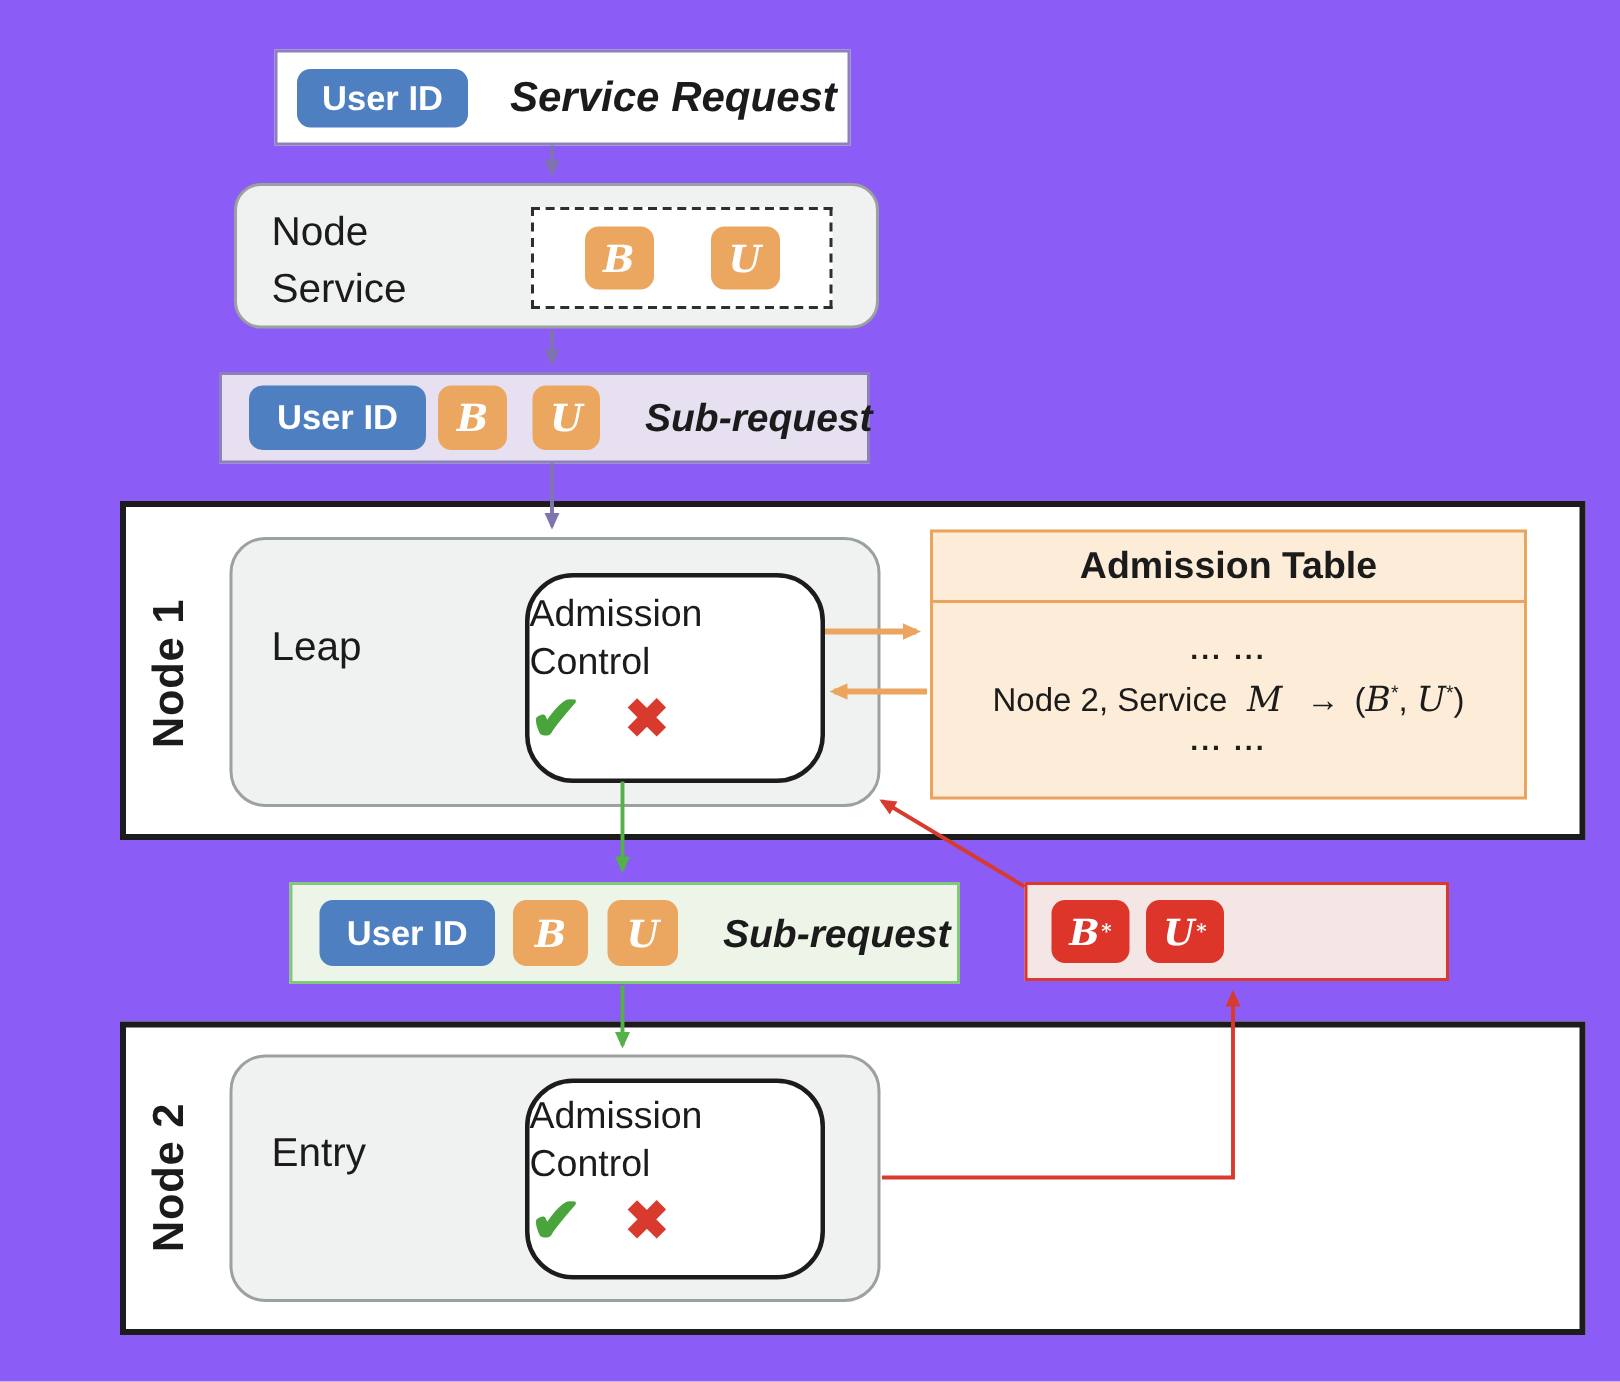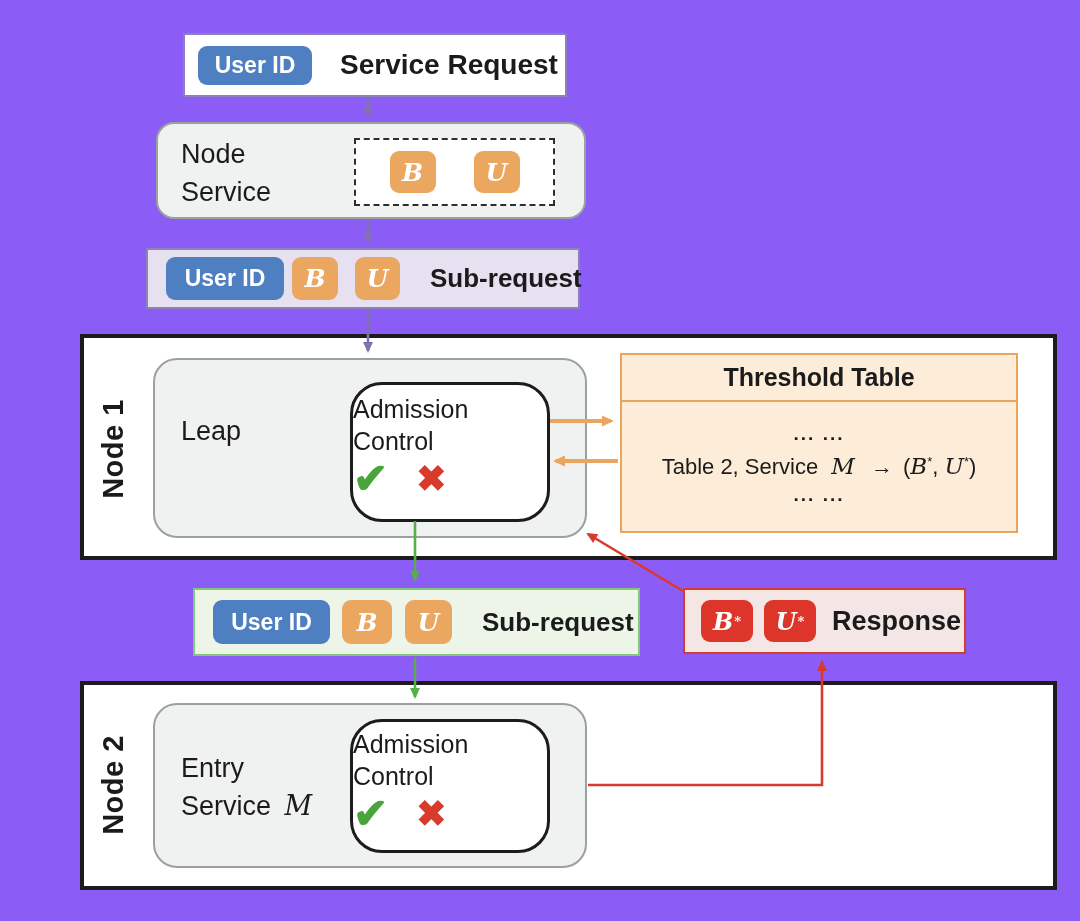--- a/index.html
+++ b/index.html
@@ -73,21 +73,21 @@
     font-size:25px;
   }
   .badge-red {
     background:var(--red-badge,#de352a);
     font-family:"DejaVu Serif", serif; font-style:italic; font-weight:bold;
     font-size:24px;
   }
   .badge sup { font-size:0.55em; font-style:normal; margin-left:1px; }
 
   .strip-label {
-    font-weight:bold; font-size:26px;
+    font-style:italic; font-weight:bold; font-size:26px;
     color:var(--text,#1b1b1b); white-space:nowrap;
   }
 
   
   .svc-title {
     font-size:27px; line-height:38px; color:var(--text,#1b1b1b);
     white-space:nowrap;
   }
   .mvar {
     font-family:"DejaVu Serif", serif; font-style:italic; font-weight:normal;
@@ -178,25 +178,25 @@
       <div class="ac-line">Admission</div>
       <div class="ac-line">Control</div>
       <div class="ac-icons">
         <span class="check">✔</span>
         <span class="cross">✖</span>
       </div>
     </div>
   </div>
 
   <div class="abs tt" style="left:620px; top:353px; width:398px; height:180px;">
-    <div class="tt-header">Threshold Table</div>
+    <div class="tt-header">Admission Table</div>
     <div class="tt-body">
       <div class="tt-ellipsis">... ...</div>
       <div class="tt-rule">
-        <span>Table 2, Service</span>
+        <span>Node 2, Service</span>
         <span class="mvar" style="margin-left:7px;">M</span>
         <span class="tt-arrow">→</span><span>(</span><span class="mvar">B</span><sup>*</sup><span>, </span><span class="mvar">U</span><sup>*</sup><span>)</span>
       </div>
       <div class="tt-ellipsis">... ...</div>
     </div>
   </div>
 
   <div class="abs strip strip-green" style="left:193px; top:588px; width:447px; height:68px;">
     <span class="badge badge-blue" style="width:117px; height:44px;">User ID</span>
     <span class="badge badge-orange" style="width:50px; height:44px; margin-left:12px;">B</span>
@@ -206,33 +206,28 @@
 
   <div class="abs strip strip-red" style="left:683px; top:588px; width:283px; height:66px;">
     <span class="badge badge-red" style="width:52px; height:42px;">
       <span>B</span>
         <sup>*</sup>
     </span>
     <span class="badge badge-red" style="width:52px; height:42px; margin-left:11px;">
       <span>U</span>
         <sup>*</sup>
     </span>
-    <span class="strip-label" style="font-size:27px; margin-left:16px;">Response</span>
   </div>
 
   <div class="abs node-frame" style="left:80px; top:681px; width:977px; height:209px;"></div>
   <div class="node-label" style="left:47px; top:765px; width:140px; height:40px;">Node 2</div>
 
   <div class="abs svc-box" style="left:153px; top:703px; width:434px; height:165px;">
     <div class="abs svc-title" style="left:26px; top:44px;">
       <div>Entry</div>
-      <div>
-        <span>Service</span>
-        <span class="mvar" style="margin-left:6px;">M</span>
-      </div>
     </div>
 
     <div class="abs ac-box" style="left:195px; top:14px; width:200px; height:134px; padding-top:6px;">
       <div class="ac-line">Admission</div>
       <div class="ac-line">Control</div>
       <div class="ac-icons">
         <span class="check">✔</span>
         <span class="cross">✖</span>
       </div>
     </div>

